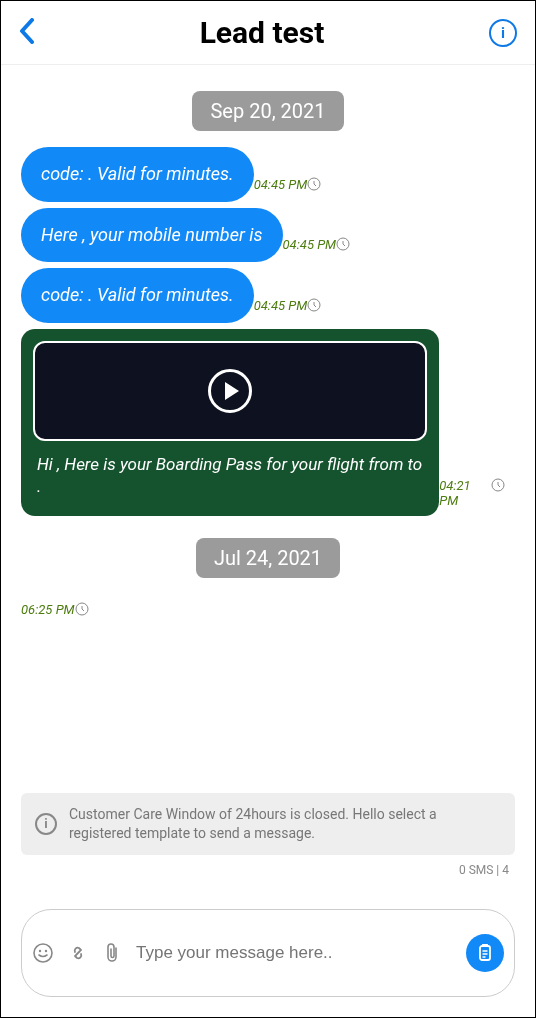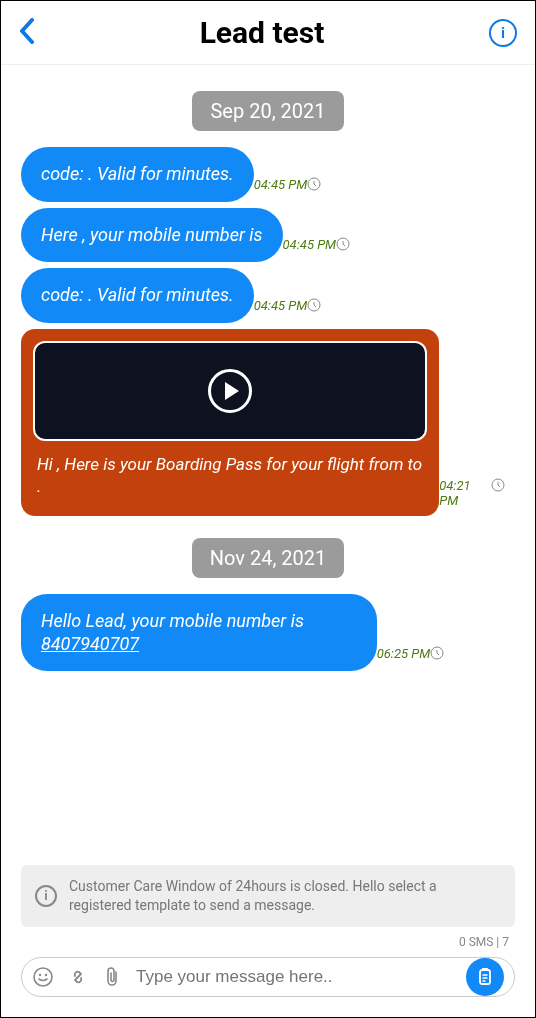--- a/index.html
+++ b/index.html
@@ -19,31 +19,31 @@
     .back { color: #0d79e6; cursor: pointer; }
     .title { font-size: 30px; font-weight: 700; color: #000000; }
     .info-btn { width: 28px; height: 28px; border: 2px solid #0d79e6; border-radius: 50%; color: #0d79e6; display: flex; align-items: center; justify-content: center; font-weight: 700; font-size: 15px; cursor: pointer; }
     .chat { flex: 1; overflow-y: auto; padding: 10px 20px 0 20px; display: flex; flex-direction: column; gap: 6px; }
     .date-pill-wrap { display: flex; justify-content: center; margin: 16px 0 10px; }
     .date-pill { background: #9b9b9b; color: #fff; padding: 8px 18px; border-radius: 8px; font-size: 20px; }
     .row { display: flex; flex-direction: row; font-style: italic; }
     .out .bubble { align-self: flex-end; background: #1189f6; color: #fff; padding: 16px 20px; border-radius: 30px; font-size: 18px; max-width: 78%; line-height: 1.25; }
     .out .meta { align-self: flex-end; display: flex; align-items: flex-start; gap: 0; color: #4d7c0f; font-size: 13px; margin: 8px 10px 8px 0; }
     .out .meta svg { width: 14px; height: 14px; }
-    .media-card { align-self: flex-end; background: #c2410c; color: #fff; border-radius: 14px; padding: 12px; width: 429px; }
+    .media-card { align-self: flex-end; background: #14532d; color: #fff; border-radius: 14px; padding: 12px; width: 429px; }
     .media-thumb { background: #0e1220; border: 2px solid #fff; border-radius: 12px; height: 100px; display: flex; align-items: center; justify-content: center; margin-bottom: 12px; }
     .play { width: 44px; height: 44px; border: 3px solid #fff; border-radius: 50%; display: flex; align-items: center; justify-content: center; }
     .play::after { content: ''; display: block; width: 0; height: 0; border-left: 14px solid #fff; border-top: 9px solid transparent; border-bottom: 9px solid transparent; margin-left: 3px; }
     .media-text { font-size: 17px; line-height: 1.35; padding: 0 4px 6px 4px; }
     .link { text-decoration: underline; }
     .footer { padding: 0 20px 20px 20px; display: flex; flex-direction: column; gap: 8px; }
     .notice { display: flex; align-items: center; gap: 12px; background: #eee; border-radius: 6px; padding: 12px 14px; color: #777; font-size: 14px; line-height: 1.35; }
     .notice .icon { flex-shrink: 0; width: 22px; height: 22px; border: 2px solid #888; border-radius: 50%; color: #888; display: flex; align-items: center; justify-content: center; font-weight: 700; font-size: 13px; }
     .counter { text-align: right; font-size: 12px; color: #888; padding-right: 6px; }
-    .composer { display: flex; align-items: center; gap: 14px; border: 1px solid #ccc; border-radius: 30px; padding: 0 10px; }
+    .composer { display: flex; align-items: center; gap: 14px; border: 1px solid #ccc; border-radius: 30px; padding: 24px 10px; margin-top: 24px; }
     .composer .ic { color: #888; display: flex; align-items: center; justify-content: center; cursor: pointer; }
     .composer input { flex: 1; border: none; outline: none; font-size: 17px; color: #888; background: transparent; }
     .send { width: 38px; height: 38px; background: #1189f6; border-radius: 50%; color: #fff; display: flex; align-items: center; justify-content: center; cursor: pointer; margin-left: auto; }
     .clock svg { stroke: #888; fill: none; }
   </style>
 </head>
 <body>
 
 <div class="container">
 
@@ -106,44 +106,41 @@
       <div class="meta">
         <span>04:21 PM</span>
         <span class="clock"><svg width="14" height="14" viewBox="0 0 14 14">
               <circle cx="7" cy="7" r="6" stroke-width="1"></circle>
               <path d="M7 4 L7 7 L9 9" stroke-width="1"></path>
             </svg></span>
       </div>
     </div>
 
     <div class="date-pill-wrap">
-      <div class="date-pill">Nov 24, 2021</div>
+      <div class="date-pill">Jul 24, 2021</div>
     </div>
 
     <div class="row out">
-      <div class="bubble" style="max-width: 72%; border-radius: 26px;">
-        <span>Hello Lead, your mobile number is </span><span class="link">8407940707</span>
-      </div>
       <div class="meta">
         <span>06:25 PM</span>
         <span class="clock"><svg width="14" height="14" viewBox="0 0 14 14">
               <circle cx="7" cy="7" r="6" stroke-width="1"></circle>
               <path d="M7 4 L7 7 L9 9" stroke-width="1"></path>
             </svg></span>
       </div>
     </div>
 
   </div>
 
   <div class="footer">
     <div class="notice">
       <div class="icon">i</div>
       <div>Customer Care Window of 24hours is closed. Hello select a registered template to send a message.</div>
     </div>
-    <div class="counter">0 SMS | 7</div>
+    <div class="counter">0 SMS | 4</div>
     <div class="composer">
       <div class="ic">
         <svg width="22" height="22" viewBox="0 0 22 22">
             <circle cx="11" cy="11" r="9" stroke="#888" stroke-width="1.6" fill="none"></circle>
             <circle cx="8" cy="9" r="1.2" fill="#888"></circle>
             <circle cx="14" cy="9" r="1.2" fill="#888"></circle>
             <path d="M7 13 Q11 16 15 13" stroke="#888" stroke-width="1.6" fill="none" stroke-linecap="round"></path>
           </svg>
       </div>
       <div class="ic">

